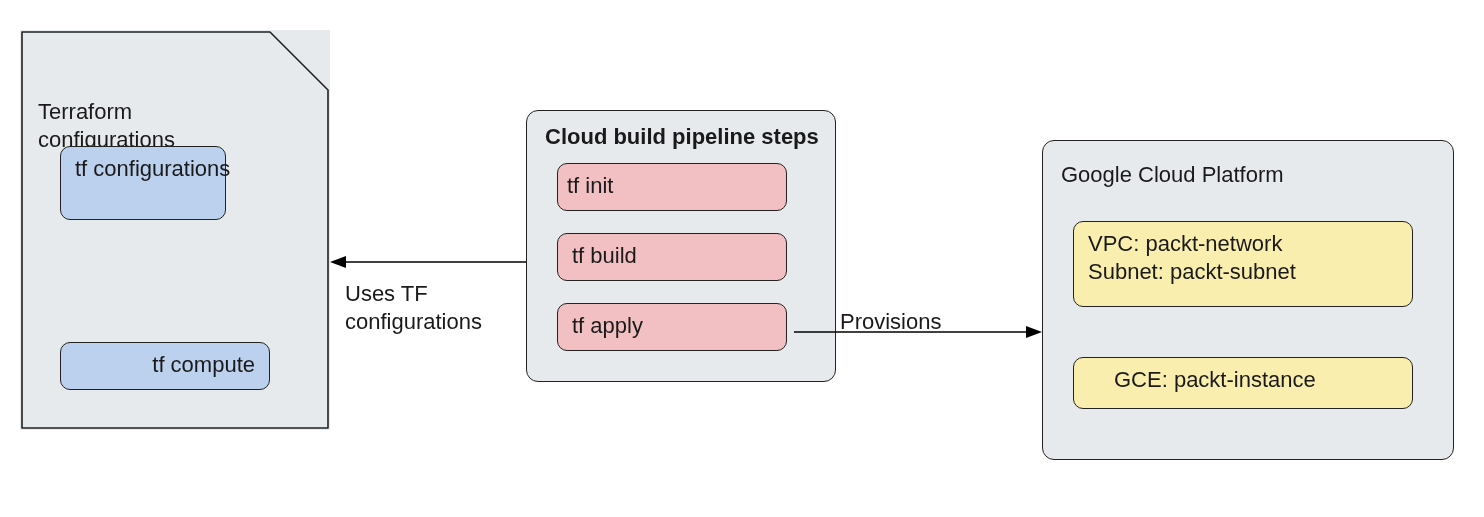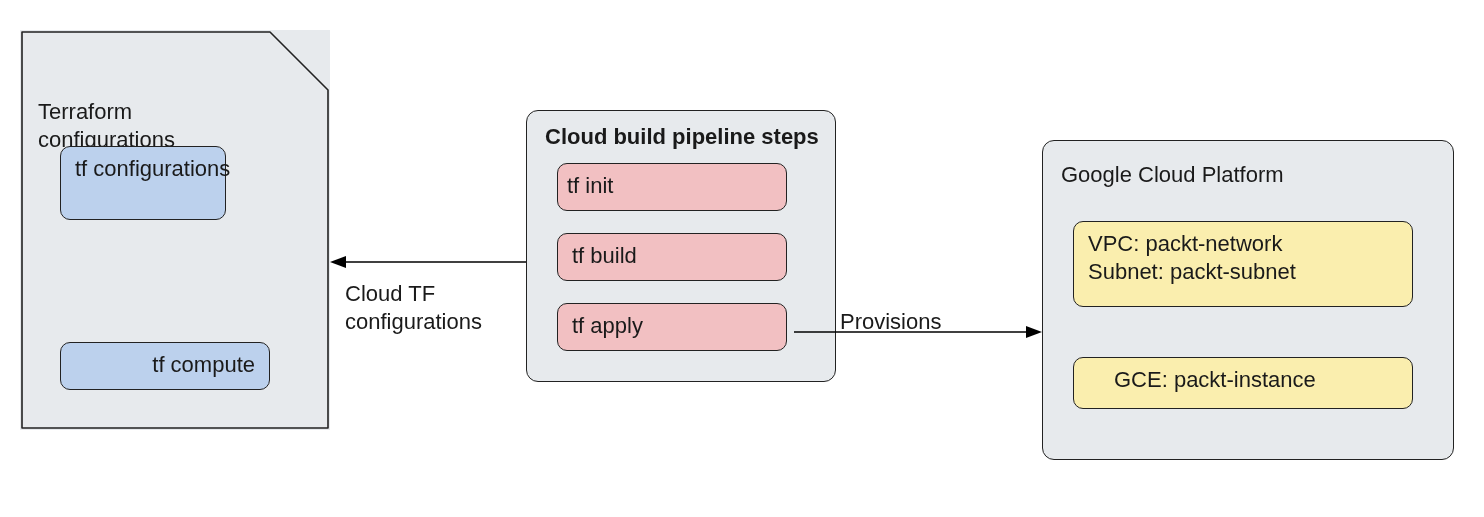--- a/index.html
+++ b/index.html
@@ -84,21 +84,21 @@
 configurations</div>
 
     <div class="card blue" style="left:40px; top:116px; width:166px; height:74px;">tf configurations</div>
     <div class="card blue" style="left:40px; top:312px; width:210px; height:48px;text-align:right;">tf compute</div>
   </div>
 
   <svg class="arrow" style="left:330px; top:252px;" width="196" height="20">
     <line x1="196" y1="10" x2="14" y2="10"></line>
     <polygon points="0,10 16,4 16,16"></polygon>
   </svg>
-  <div class="arrow-label" style="left:345px; top:280px;">Cloud TF
+  <div class="arrow-label" style="left:345px; top:280px;">Uses TF
 configurations</div>
 
   <div class="panel" style="left:526px; top:110px; width:310px; height:272px;">
     <div class="panel-title" style="top:12px;font-weight:bold;">Cloud build pipeline steps</div>
     <div class="card red" style="left:30px; top:52px; width:230px; height:48px;padding-left:9px;">tf init</div>
     <div class="card red" style="left:30px; top:122px; width:230px; height:48px;">tf build</div>
     <div class="card red" style="left:30px; top:192px; width:230px; height:48px;">tf apply</div>
   </div>
 
   <svg class="arrow" style="left:794px; top:322px;" width="248" height="20">

